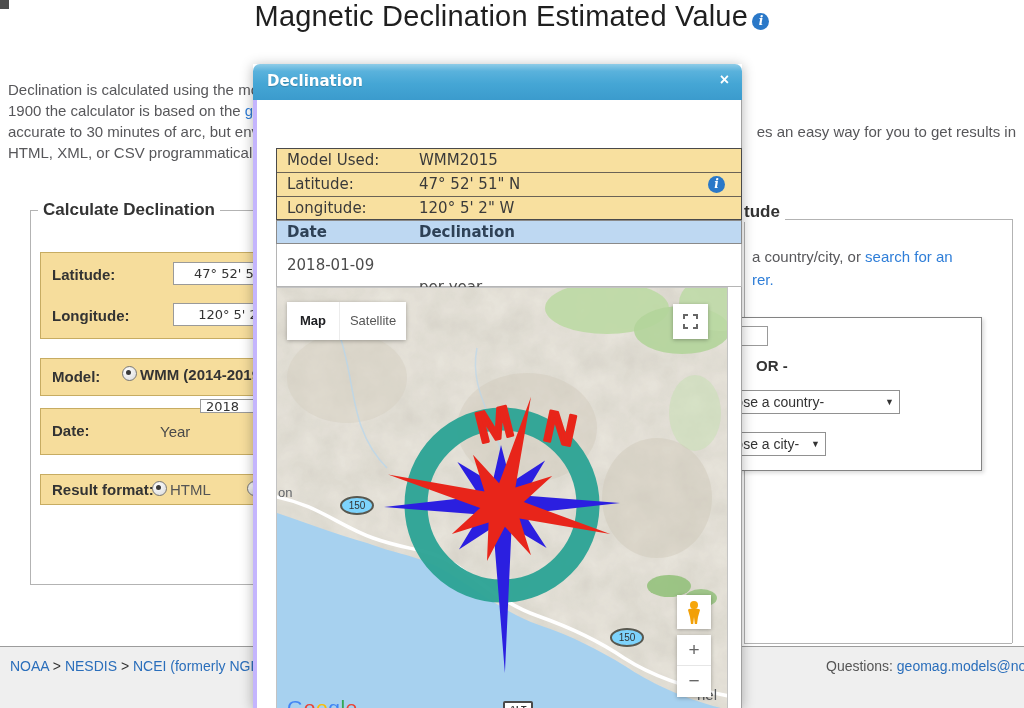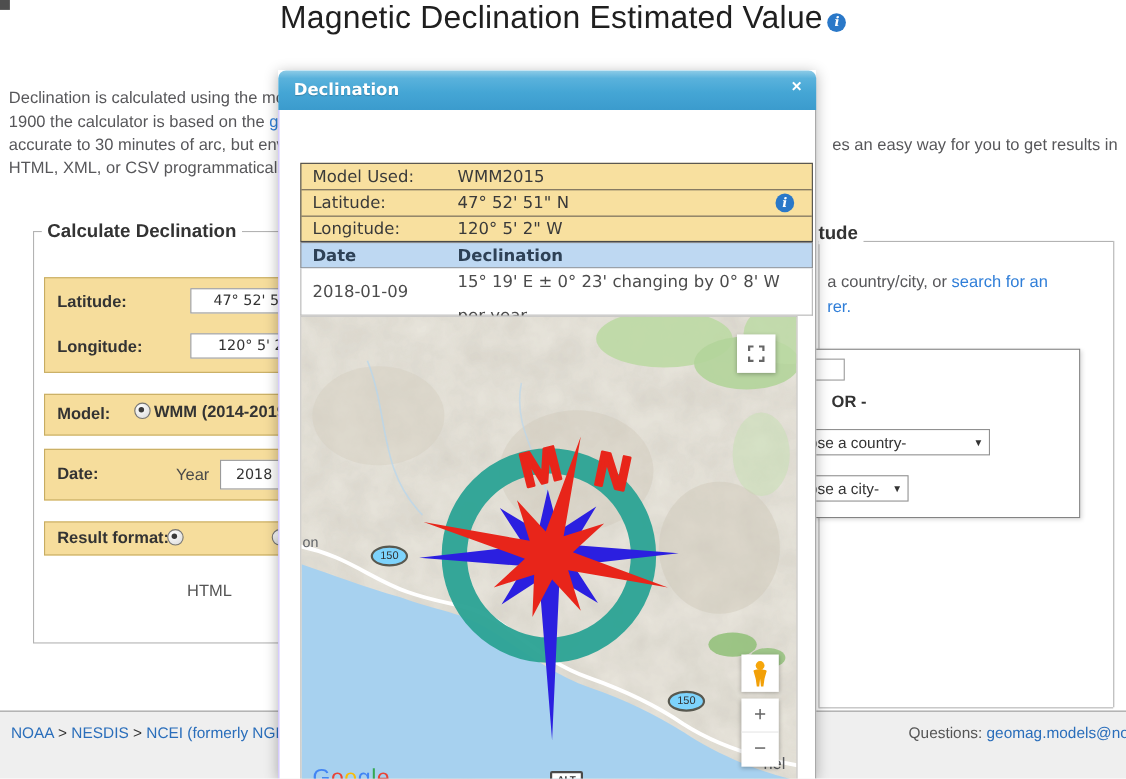--- a/index.html
+++ b/index.html
@@ -48,21 +48,21 @@
   #breadcrumb a,.bluelink{color:#2a6ebb;text-decoration:none;}
   #questions{left:826px;top:658px;font-size:14px;color:#555;white-space:nowrap;}
   
   #modal{left:253px;top:64px;width:489px;height:644px;box-shadow:0 2px 12px rgba(0,0,0,.3);}
   #modal-header{position:absolute;left:0;top:0;right:0;height:36px;border-radius:7px 7px 0 0;
     background:linear-gradient(180deg,#8fcce7 0%,#5ab2dc 20%,#45a6d5 55%,#3b9bcd 100%);}
   #modal-title{position:absolute;left:14px;top:8px;color:#fff;font-weight:bold;font-size:15px;
                font-family:"DejaVu Sans",sans-serif;text-shadow:0 1px 1px rgba(0,0,0,.2);}
   #modal-close{position:absolute;right:13px;top:7px;color:#fff;font-weight:bold;font-size:16px;cursor:pointer;}
   #modal-body{position:absolute;left:0;top:36px;right:0;bottom:0;background:#fff;
-              border-left:1px solid #c4b5fd;border-right:1px solid #a0a0a0;box-sizing:border-box;}
+              border-left:4px solid #c4b5fd;border-right:1px solid #a0a0a0;box-sizing:border-box;}
   #info-table{position:absolute;left:19px;top:48px;width:466px;height:72px;background:#f8e09f;
               border:1px solid #4a4a4a;box-sizing:border-box;font-family:"DejaVu Sans",sans-serif;font-size:15px;color:#3a3a3a;}
   .it-row{position:relative;height:23px;line-height:23px;border-bottom:1px solid #6b6355;}
   .it-row:last-child{border-bottom:none;}
   .it-label{position:absolute;left:10px;}
   .it-value{position:absolute;left:142px;}
   #modal-info-icon{position:absolute;left:431px;top:27px;}
   #result-header{position:absolute;left:19px;top:120px;width:466px;height:24px;background:#bed8f2;
     border:1px solid #8a8a8a;box-sizing:border-box;font-family:"DejaVu Sans",sans-serif;font-weight:bold;
     font-size:15px;color:#2e4156;line-height:22px;}
@@ -132,26 +132,26 @@
   <input class="tinput" style="left: 173px; top: 303px; width: 116px; height: 23px; text-align: center;" readonly="" value="120° 5' 2&quot;">
 
   <div class="abs ypanel" style="left:40px;top:358px;width:330px;height:36px;"></div>
   <div class="abs flabel" style="left:52px;top:368px;">Model:</div>
   <div class="radio sel" style="left:122px;top:366px;"></div>
   <div class="abs flabel" style="left:140px;top:366px;white-space:nowrap;">WMM (2014-2019</div>
 
   <div class="abs ypanel" style="left:40px;top:408px;width:330px;height:45px;"></div>
   <div class="abs flabel" style="left:52px;top:422px;">Date:</div>
   <div class="abs" style="left:160px;top:423px;font-size:15px;color:#4a4a4a;">Year</div>
-  <input class="tinput" style="left: 200px; top: 418px; width: 62px; height: 27px; text-align: center;" readonly="" value="2018">
+  <input class="tinput" style="left: 200px; top: 399px; width: 62px; height: 14px; text-align: left;" readonly="" value="2018">
 
   <div class="abs ypanel" style="left:40px;top:474px;width:330px;height:29px;"></div>
   <div class="abs flabel" style="left:52px;top:481px;">Result format:</div>
   <div class="radio sel" style="left:152px;top:481px;"></div>
-  <div class="abs" style="left:170px;top:481px;font-size:15px;color:#555;margin-top:48px;">HTML</div>
+  <div class="abs" style="left:170px;top:481px;font-size:15px;color:#555;">HTML</div>
   <div class="radio" style="left:247px;top:481px;"></div>
 
 
   <div class="abs grayline" style="left:744px;top:219px;width:268px;height:1px;"></div>
   <div class="abs grayline" style="left:1012px;top:219px;width:1px;height:424px;"></div>
   <div class="abs grayline" style="left:744px;top:643px;width:268px;height:1px;"></div>
   <div class="abs grayline" style="left:744px;top:219px;width:1px;height:424px;"></div>
   <div id="lookup-legend" class="abs legend">tude</div>
 
   <div id="lookup-text1" class="abs">
@@ -200,21 +200,20 @@
         </div>
         <span id="modal-info-icon" class="info-badge">i</span>
       </div>
 
       <div id="result-header">
         <span style="position:absolute;left:10px;">Date</span>
         <span style="position:absolute;left:142px;">Declination</span>
       </div>
       <div id="result-row">
         <span style="position:absolute;left:10px;top:12px;">2018-01-09</span>
-        <span style="position:absolute;left:142px;top:3px;white-space:nowrap;">15° 19' E  ± 0° 23'  changing by  0° 8' W</span>
         <span style="position:absolute;left:142px;top:22px;margin-top:12px;">per year</span>
       </div>
 
       <div id="map">
         <svg id="map-svg" width="450" height="442" viewBox="0 0 450 442">
           <defs>
             <filter id="ter" x="0" y="0" width="100%" height="100%">
               <feTurbulence type="fractalNoise" baseFrequency="0.035" numOctaves="4" seed="7"></feTurbulence>
               <feColorMatrix type="matrix" values="0 0 0 0 0.45  0 0 0 0 0.42  0 0 0 0 0.36  0 0 0 0.38 0"></feColorMatrix>
             </filter>
@@ -240,20 +239,24 @@
           <g transform="translate(225,217)">
             <circle cx="0" cy="0" r="86" fill="none" stroke="#2da395" stroke-width="23" opacity="0.96"></circle>
             <polygon fill="#2b1fe0" points="2.9,168 -8.8,22.3 -43.1,44.6 -22,9.6 -118,2.1 -22.3,-8.8 -44.6,-43.1 -9.6,-22 -1,-60 8.8,-22.3 43.1,-44.6 22,-9.6 118,-2.1 22.3,8.8 44.6,43.1 9.6,22"></polygon>
             <circle cx="0" cy="0" r="17" fill="#7a2333" opacity="0.75"></circle>
             <polygon fill="#e8251a" points="29,-108.2 13.4,-17.5 50.2,-29 21.8,-2.9 108.2,29 17.5,13.4 29,50.2 2.9,21.8 -15,56 -13.4,17.5 -50.2,29 -21.8,2.9 -114,-30.5 -17.5,-13.4 -29,-50.2 -2.9,-21.8"></polygon>
             <text x="-4" y="-66" transform="rotate(-14 -4 -66)" text-anchor="middle" font-family="Liberation Sans, sans-serif" font-size="44" font-weight="bold" fill="#e8251a" stroke="#e8251a" stroke-width="2.5" stroke-linejoin="round">M</text>
             <text x="55" y="-62" transform="rotate(12 55 -62)" text-anchor="middle" font-family="Liberation Sans, sans-serif" font-size="44" font-weight="bold" fill="#e8251a" stroke="#e8251a" stroke-width="2.5" stroke-linejoin="round">N</text>
           </g>
         </svg>
 
+        <div id="mapsat" class="gctl">
+          <div class="cell" id="btn-map">Map</div>
+          <div class="cell" id="btn-satellite">Satellite</div>
+        </div>
 
         <div id="fullscreen-btn" class="gctl">
           <svg width="35" height="35" viewBox="0 0 35 35">
             <path d="M11,15 V11 H15 M20,11 H24 V15 M24,20 V24 H20 M15,24 H11 V20" stroke="#666" stroke-width="2" fill="none"></path>
           </svg>
         </div>
 
         <div id="pegman-btn" class="gctl">
           <svg width="34" height="34" viewBox="0 0 34 34">
             <circle cx="17" cy="10" r="4" fill="#f6a60a"></circle>

